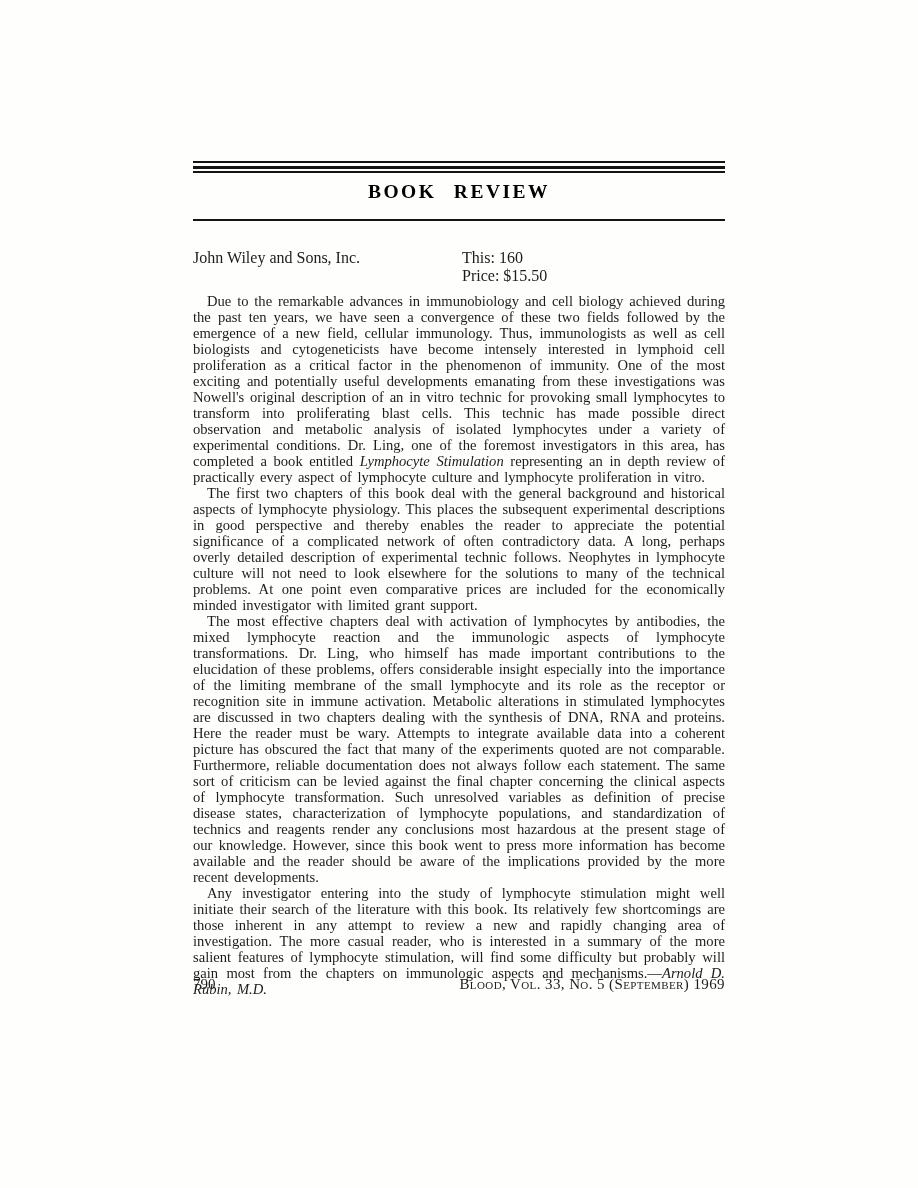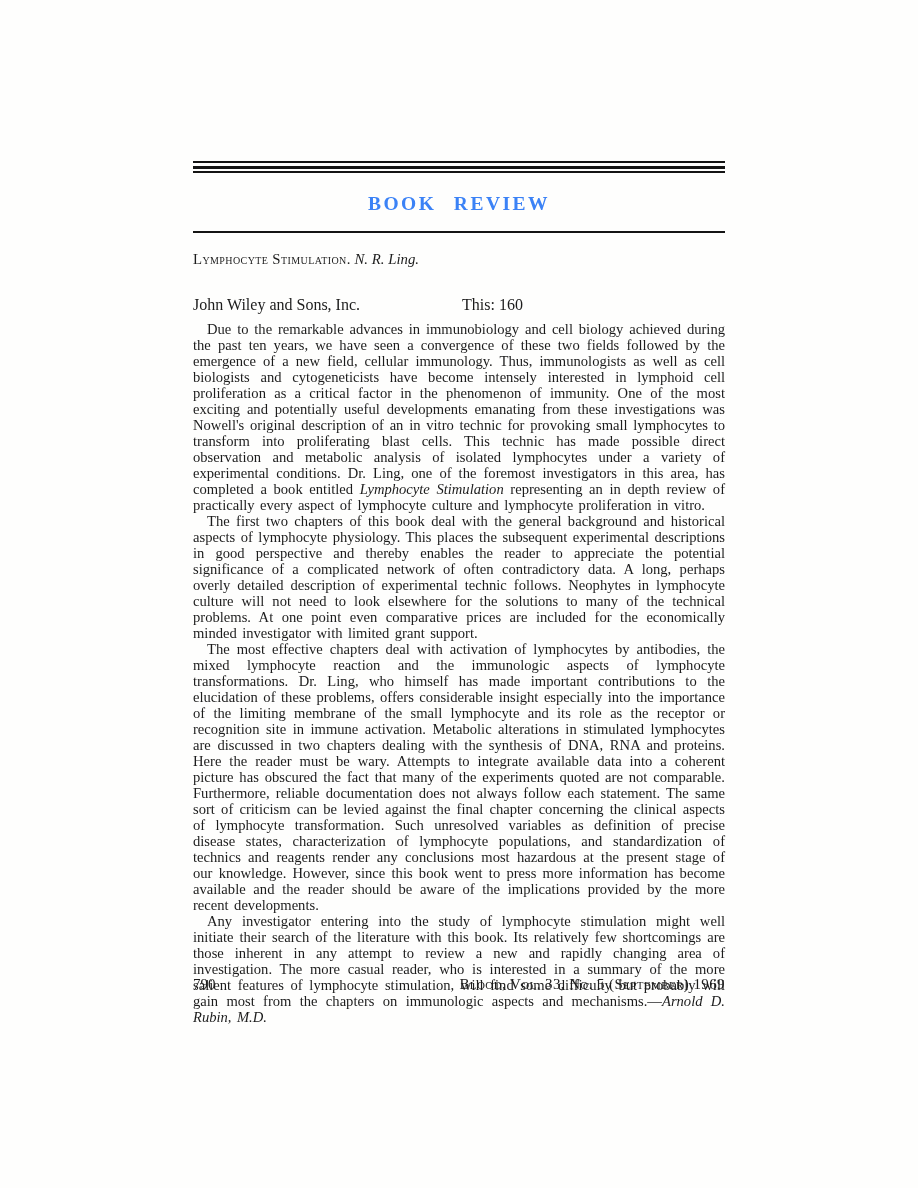--- a/index.html
+++ b/index.html
@@ -27,27 +27,27 @@
     margin-top: 161px;
   }
   .hr {
     background: #141414;
     border: 0;
     margin: 0;
   }
   .hr.thin  { height: 1.5px; }
   .hr.thick { height: 3px; margin-top: 3px; margin-bottom: 2.5px; }
   .page-title {
-    margin: 20px 0 0 0;
+    margin: 8px 0 0 0;
     text-align: center;
     font-size: 19.5px;
     font-weight: bold;
     letter-spacing: 2.5px;
     word-spacing: 10px;
-    color: #3b82f6;
+    color: #000000;
   }
   .rule-single {
     margin-top: 16px;
     height: 2.5px;
     background: #141414;
   }
   .book-heading {
     margin: 17px 0 0 0;
     font-size: 14.8px;
     line-height: 18px;
@@ -98,30 +98,30 @@
     <div class="rule-group">
       <div class="hr thin"></div>
       <div class="hr thick"></div>
       <div class="hr thin"></div>
     </div>
 
     <h1 class="page-title">BOOK REVIEW</h1>
 
     <div class="rule-single"></div>
 
-    <p class="book-heading"><span class="sc">Lymphocyte Stimulation.</span>
-      <span class="italic">N. R. Ling.</span></p>
 
     <div class="pub-row">
       <div class="pub-left">
         <div class="pub-line">John Wiley and Sons, Inc.</div>
       </div>
       <div class="pub-right">
         <div class="pub-line"><span>This:</span>
           <span>160</span></div>
+        <div class="pub-line"><span>Price:</span>
+          <span>$15.50</span></div>
       </div>
     </div>
 
     <div class="review-body">
         <p><span>Due to the remarkable advances in immunobiology and cell biology achieved during the past ten years, we have seen a convergence of these two fields followed by the emergence of a new field, cellular immunology. Thus, immunologists as well as cell biologists and cytogeneticists have become intensely interested in lymphoid cell proliferation as a critical factor in the phenomenon of immunity. One of the most exciting and potentially useful developments emanating from these investigations was Nowell's original description of an in vitro technic for provoking small lymphocytes to transform into proliferating blast cells. This technic has made possible direct observation and metabolic analysis of isolated lymphocytes under a variety of experimental conditions. Dr. Ling, one of the foremost investigators in this area, has completed a book entitled </span><span class="italic">Lymphocyte Stimulation</span><span> representing an in depth review of practically every aspect of lymphocyte culture and lymphocyte proliferation in vitro.</span></p>
         <p><span>The first two chapters of this book deal with the general background and historical aspects of lymphocyte physiology. This places the subsequent experimental descriptions in good perspective and thereby enables the reader to appreciate the potential significance of a complicated network of often contradictory data. A long, perhaps overly detailed description of experimental technic follows. Neophytes in lymphocyte culture will not need to look elsewhere for the solutions to many of the technical problems. At one point even comparative prices are included for the economically minded investigator with limited grant support.</span></p>
         <p><span>The most effective chapters deal with activation of lymphocytes by antibodies, the mixed lymphocyte reaction and the immunologic aspects of lymphocyte transformations. Dr. Ling, who himself has made important contributions to the elucidation of these problems, offers considerable insight especially into the importance of the limiting membrane of the small lymphocyte and its role as the receptor or recognition site in immune activation. Metabolic alterations in stimulated lymphocytes are discussed in two chapters dealing with the synthesis of DNA, RNA and proteins. Here the reader must be wary. Attempts to integrate available data into a coherent picture has obscured the fact that many of the experiments quoted are not comparable. Furthermore, reliable documentation does not always follow each statement. The same sort of criticism can be levied against the final chapter concerning the clinical aspects of lymphocyte transformation. Such unresolved variables as definition of precise disease states, characterization of lymphocyte populations, and standardization of technics and reagents render any conclusions most hazardous at the present stage of our knowledge. However, since this book went to press more information has become available and the reader should be aware of the implications provided by the more recent developments.</span></p>
         <p><span>Any investigator entering into the study of lymphocyte stimulation might well initiate their search of the literature with this book. Its relatively few shortcomings are those inherent in any attempt to review a new and rapidly changing area of investigation. The more casual reader, who is interested in a summary of the more salient features of lymphocyte stimulation, will find some difficulty but probably will gain most from the chapters on immunologic aspects and mechanisms.—</span><span class="italic">Arnold D. Rubin, M.D.</span></p>
       </div>
 

